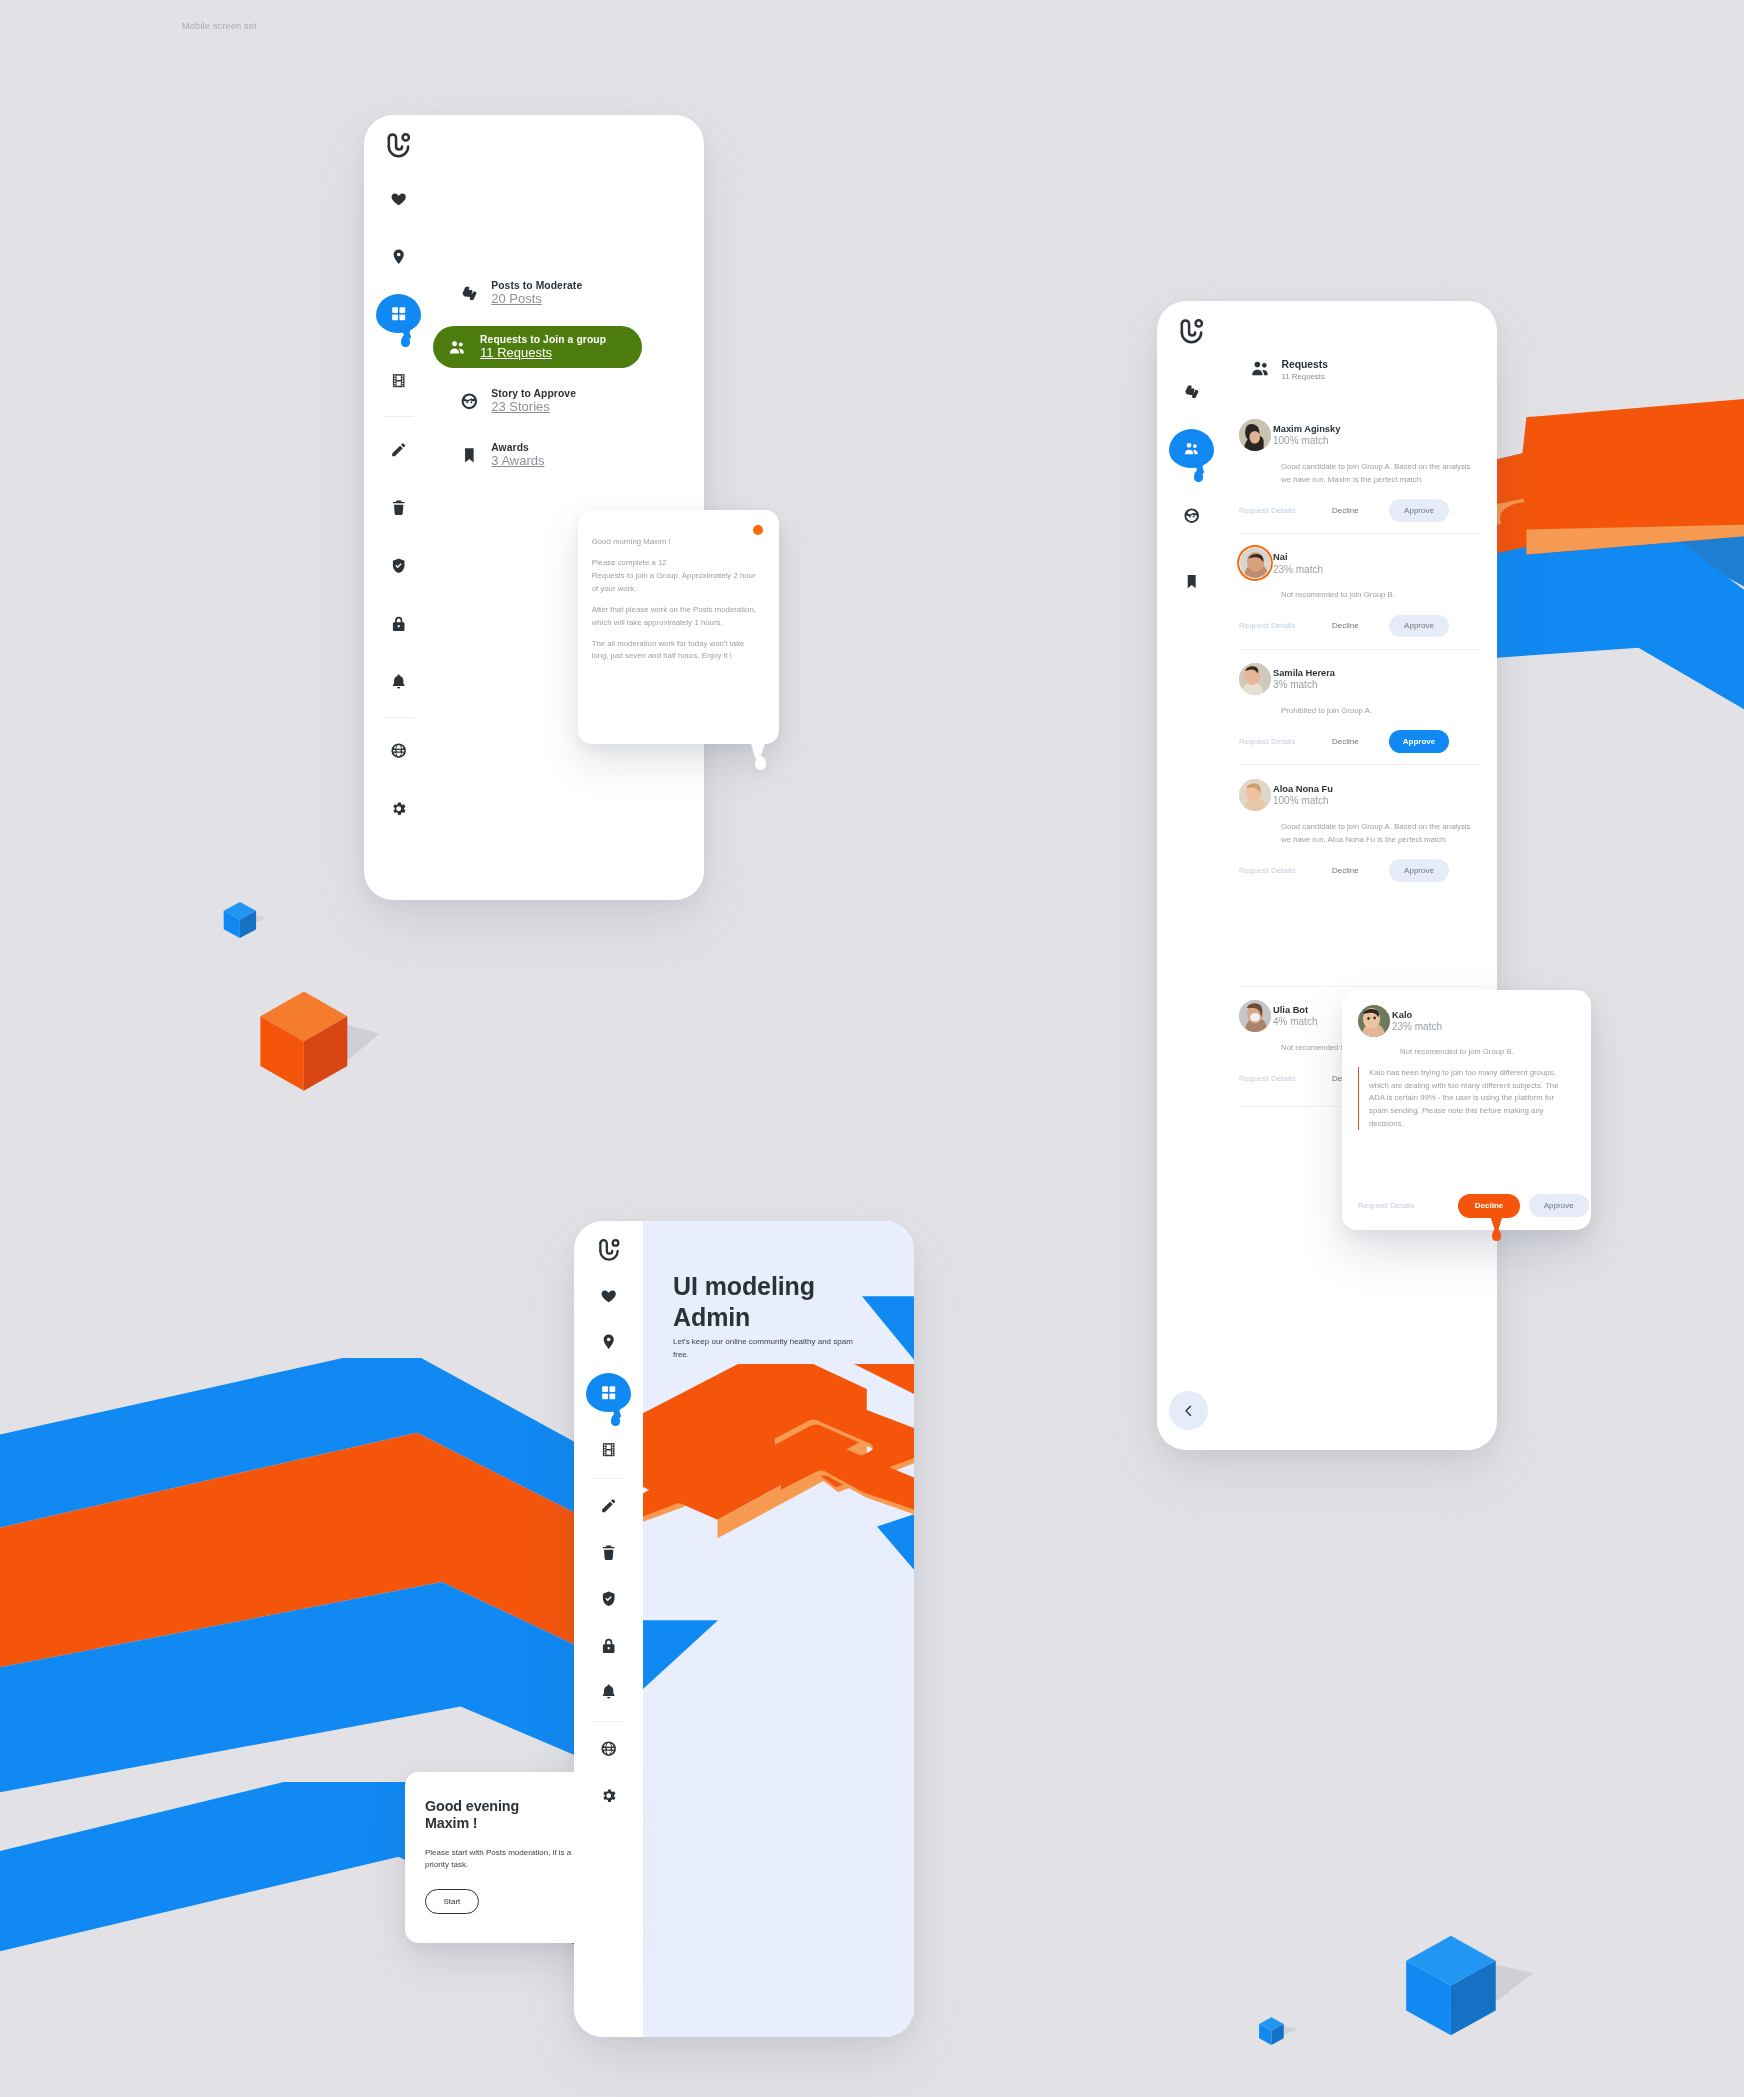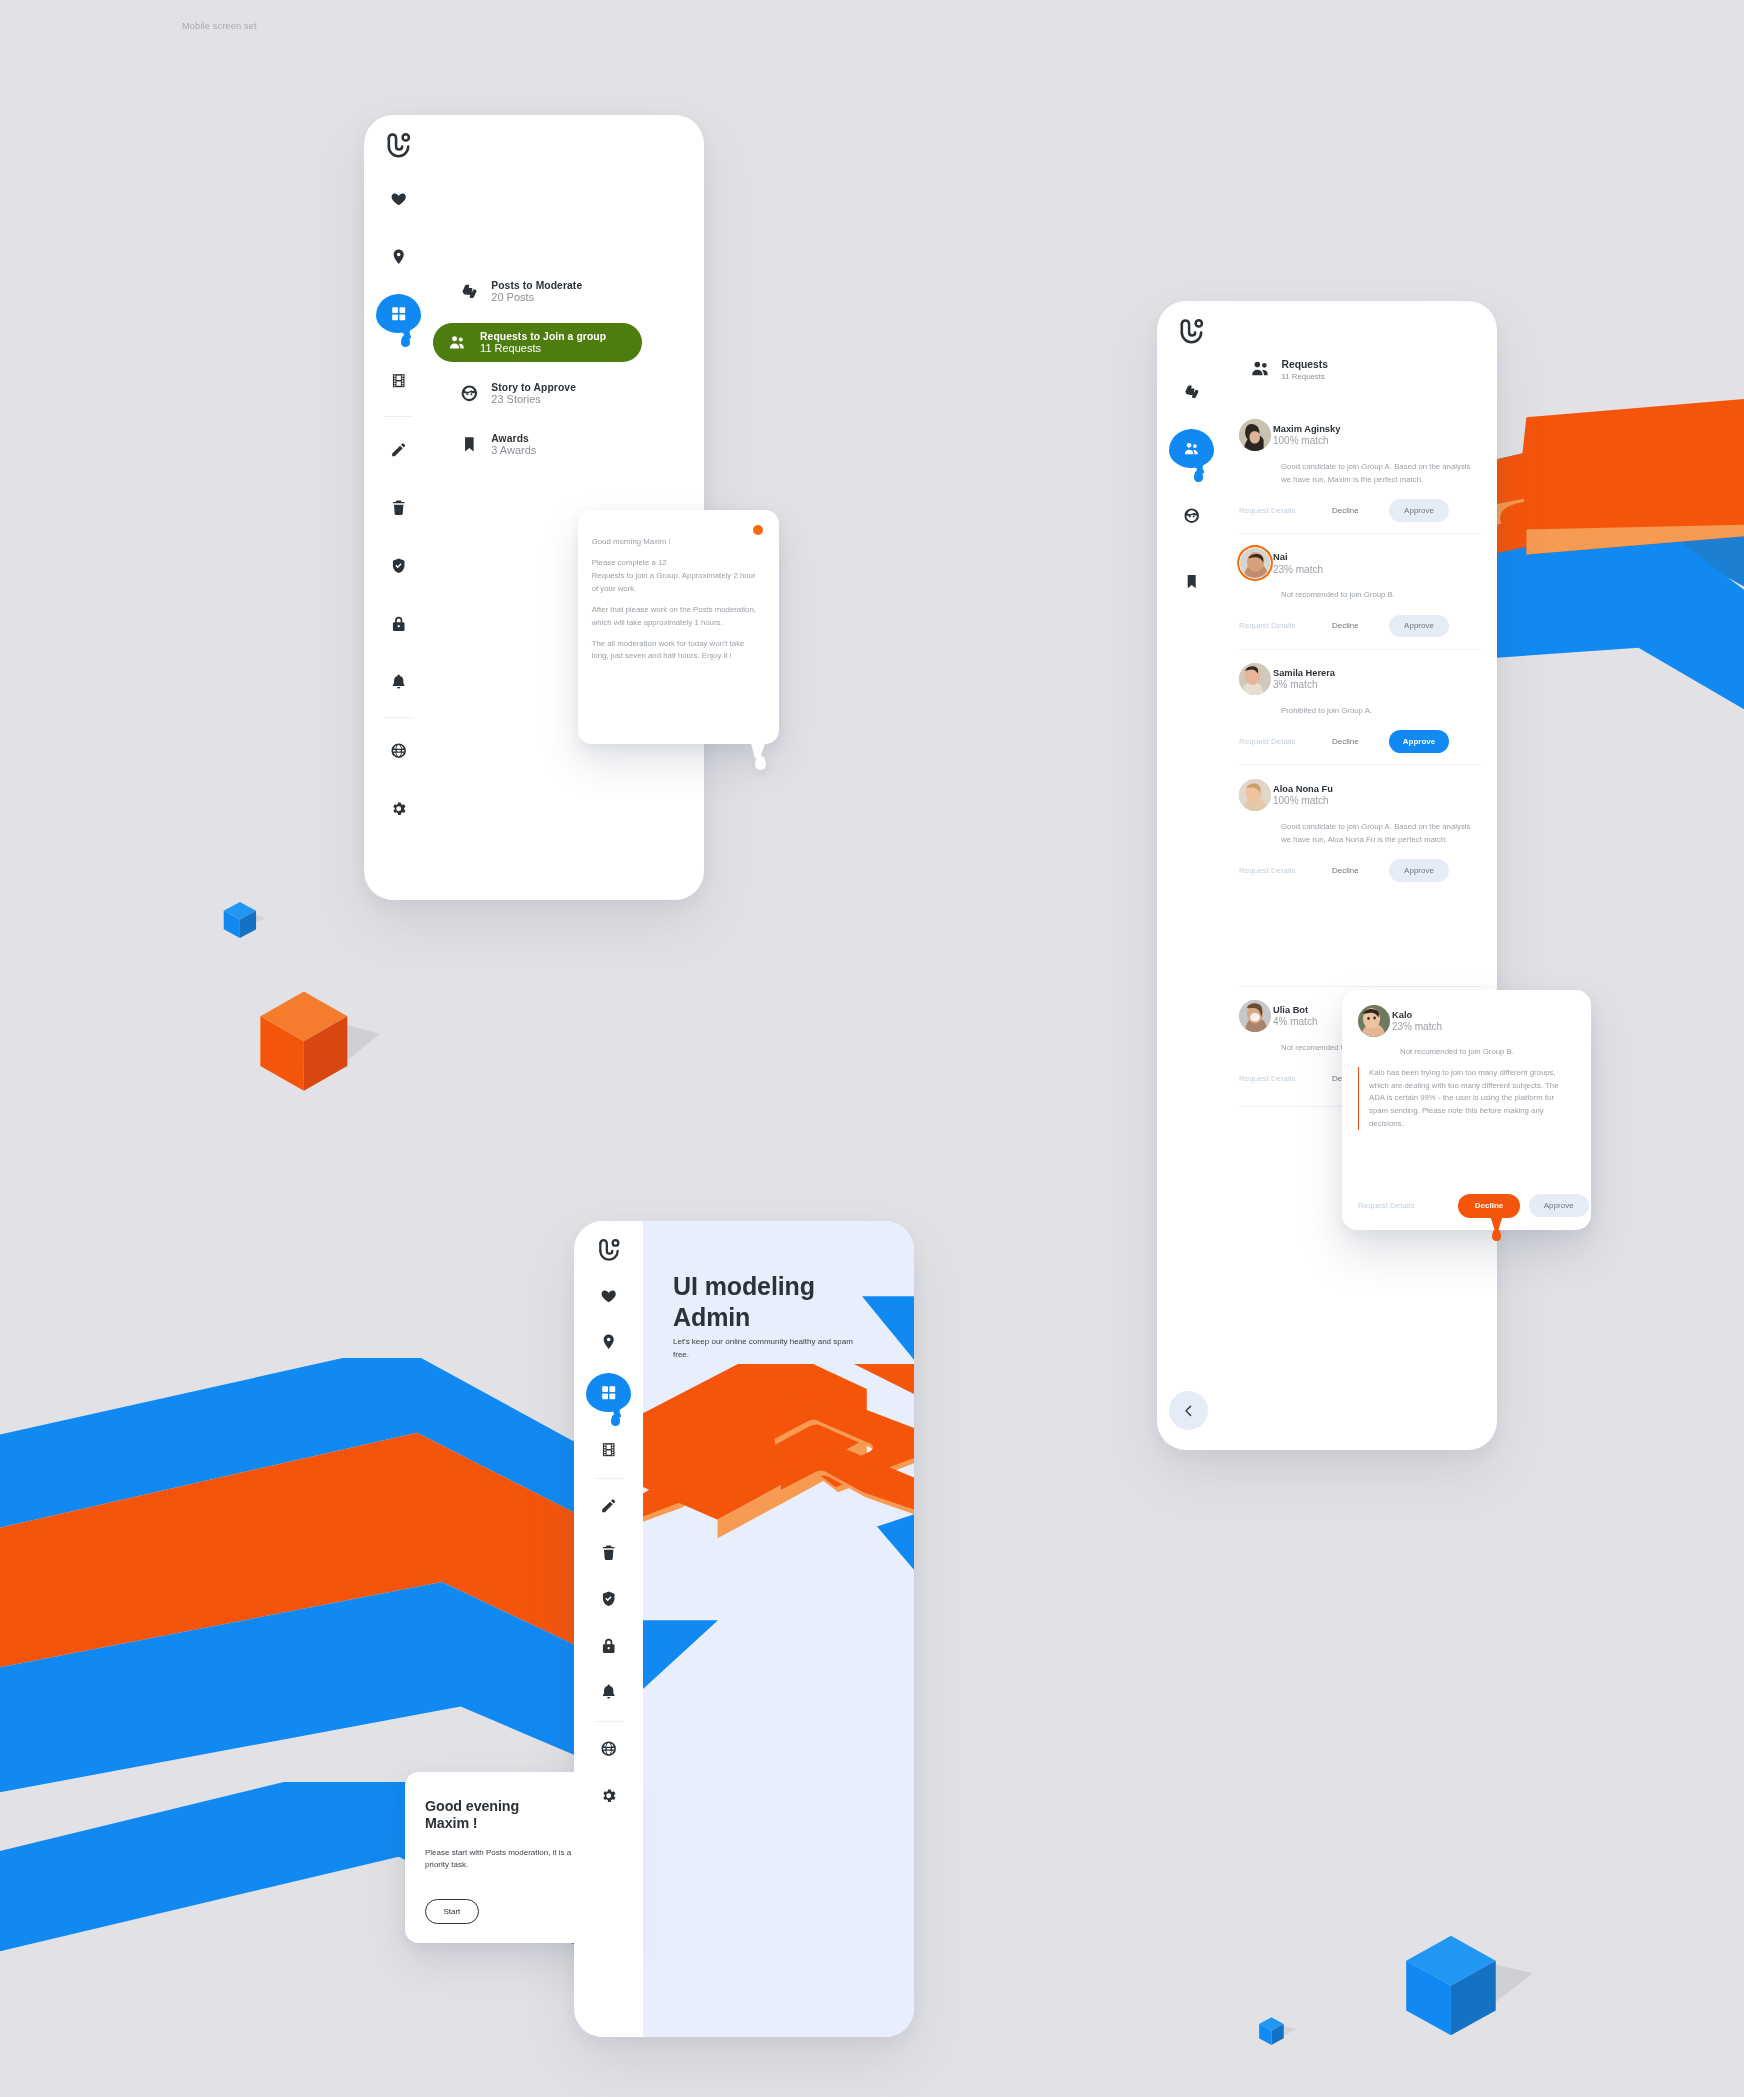--- a/index.html
+++ b/index.html
@@ -81,21 +81,21 @@
     display: flex; align-items: center; gap: 11.2px;
     padding: 8px 13.7px;
     border-radius: 22.4px;
     margin-bottom: 12px;
   }
   .menu-row.active { background: #4d7c0f; margin-left: -11.2px; width: 209px; }
   .menu-ico { width: 22.4px; height: 22.4px; flex: 0 0 22.4px; display:flex; align-items:center; justify-content:center;}
   .menu-ico svg { width: 18.7px; height: 18.7px; fill: #2b3238; }
   .menu-row.active .menu-ico svg { fill: #ffffff; }
   .menu-title { font-size: 10.3px; font-weight: 700; color: #2b3238; letter-spacing: 0.1px; }
-  .menu-sub { font-size: 11px; color: #8b9097; margin-top: 1.9px; }
+  .menu-sub { font-size: 13px; color: #8b9097; margin-top: 1.9px; text-decoration: underline; }
   .menu-row.active .menu-title, .menu-row.active .menu-sub { color: #ffffff; }
 
   
   .bubble-card {
     position: absolute; left: 578px; top: 510px;
     width: 201px; height: 234px;
     background: #ffffff; border-radius: 13.7px;
     box-shadow: 0 18.7px 37px rgba(80,90,110,.17), 0 3.7px 11.2px rgba(80,90,110,.08);
     padding: 26px 21px 15px 13.7px;
   }
@@ -195,21 +195,21 @@
     position: absolute; left: 405px; top: 1772px;
     width: 218px; height: 171px;
     background: #ffffff; border-radius: 13.7px;
     box-shadow: 0 18.7px 39px rgba(80,90,110,.16), 0 3.7px 11.2px rgba(80,90,110,.07);
     padding: 26px 18.7px 15px 20px;
   }
   .evening .dot { position: absolute; right: 36px; top: 17.4px; width: 8.7px; height: 8.7px; border-radius: 50%; background: #f96a0d; }
   .evening h2 { font-size: 14.3px; font-weight: 800; color: #2b3238; line-height: 1.22; letter-spacing: -0.1px; }
   .evening p { font-size: 8px; color: #3c434b; line-height: 1.6; margin-top: 13.7px; }
   .start-btn {
-    display: inline-block; margin-top: 27px;
+    display: inline-block; margin-top: 17px;
     border: 1.1px solid #2b3238; border-radius: 16px;
     padding: 6.9px 17.4px; font-size: 8px; color: #2b3238; font-weight: 500;
   }
   .evening-tail {
     position: absolute; left: 614px; top: 1936px; width: 18.7px; height: 25px; background: #fff;
     clip-path: polygon(0 0, 100% 0, 56% 100%, 30% 100%);
     filter: drop-shadow(0 6.2px 8.7px rgba(80,90,110,.09));
   }
 
   .caption { position: absolute; left: 182px; top: 21px; font-size: 9.3px; color: #a9aab0; letter-spacing: 0.1px; }

